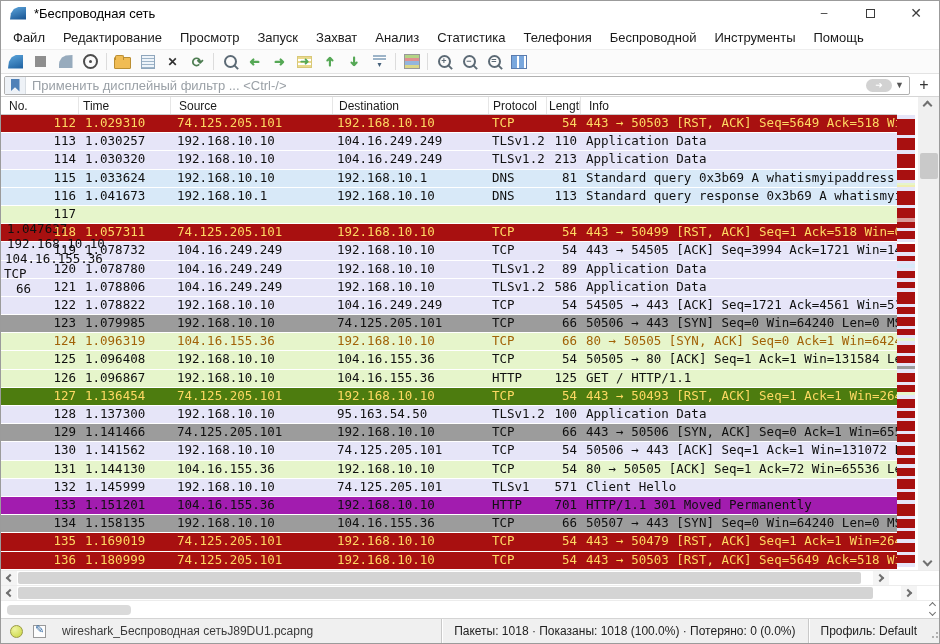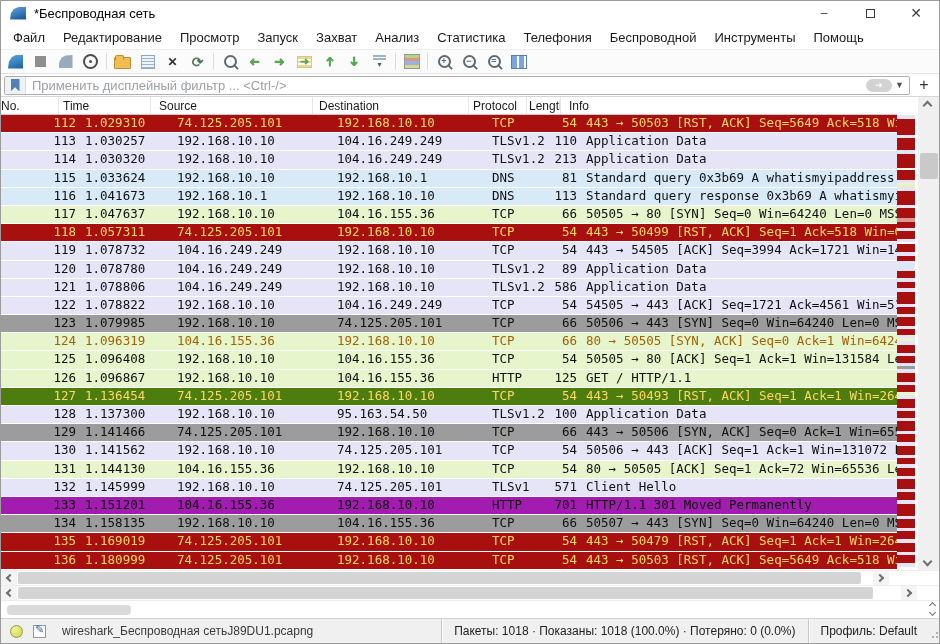--- a/index.html
+++ b/index.html
@@ -69,21 +69,21 @@
   .filter-input{flex:1;border:none;outline:none;font-family:"Liberation Sans",sans-serif;font-size:13px;padding:0 6px;color:#333;background:transparent;}
   .filter-input::placeholder{color:#9aa0a6;}
   .apply-btn{width:26px;height:13px;border-radius:7px;background:#d2d2d2;display:flex;align-items:center;justify-content:center;color:#fff;font-size:9px;margin-right:3px;}
   .caret{font-size:9px;color:#555;margin-right:5px;}
   .plus-btn{width:22px;text-align:center;font-size:16px;color:#333;margin-left:3px;}
   
   .packets{flex:0 0 auto;height:473px;display:flex;background:#fff;}
   .list-col{width:896px;display:flex;flex-direction:column;}
   .thead{height:18px;display:flex;background:#fff;border-bottom:1px solid #c8c8c8;font-size:12px;color:#1a1a1a;flex:0 0 auto;}
   .hc{display:flex;align-items:center;border-right:1px solid #e6e6e6;padding-left:4px;overflow:hidden;white-space:nowrap;}
-  .hc.c0{width:58px;padding-left:0;}
+  .hc.c0{width:78px;padding-left:8px;}
   .hc.c1{width:92px;}
   .hc.c2{width:162px;padding-left:8px;}
   .hc.c3{width:156px;padding-left:6px;}
   .hc.c4{width:58px;}
   .hc.c5{width:34px;padding-left:2px;}
   .hc.c6{flex:1;padding-left:8px;border-right:none;}
   .tbody{flex:1;overflow:hidden;background:#fff;}
   .prow{height:18.2px;display:flex;align-items:flex-start;border-bottom:1px solid #fff;
     font-family:"DejaVu Sans Mono","Liberation Mono",monospace;font-size:12.5px;white-space:nowrap;}
   .pc{overflow:hidden;flex:0 0 auto;}
@@ -337,21 +337,21 @@
           </div>
           <div class="prow" style="background: rgb(216, 233, 248); color: rgb(16, 16, 16);">
             <span class="pc c0">116</span>
             <span class="pc c1">1.041673</span>
             <span class="pc c2">192.168.10.1</span>
             <span class="pc c3">192.168.10.10</span>
             <span class="pc c4">DNS</span>
             <span class="pc c5">113</span>
             <span class="pc c6">Standard query response 0x3b69 A whatismyipaddress.com A 104.16.155.36</span>
           </div>
-          <div class="prow" style="background: rgb(230, 245, 203); color: rgb(16, 16, 16);">
+          <div class="prow" style="background: rgb(230, 245, 203); color: rgb(16, 16, 16); flex-direction: column;">
             <span class="pc c0">117</span>
             <span class="pc c1">1.047637</span>
             <span class="pc c2">192.168.10.10</span>
             <span class="pc c3">104.16.155.36</span>
             <span class="pc c4">TCP</span>
             <span class="pc c5">66</span>
             <span class="pc c6">50505 → 80 [SYN] Seq=0 Win=64240 Len=0 MSS=1460 WS=256 SACK_PERM=1</span>
           </div>
           <div class="prow" style="background: rgb(168, 16, 16); color: rgb(254, 217, 100);">
             <span class="pc c0">118</span>

